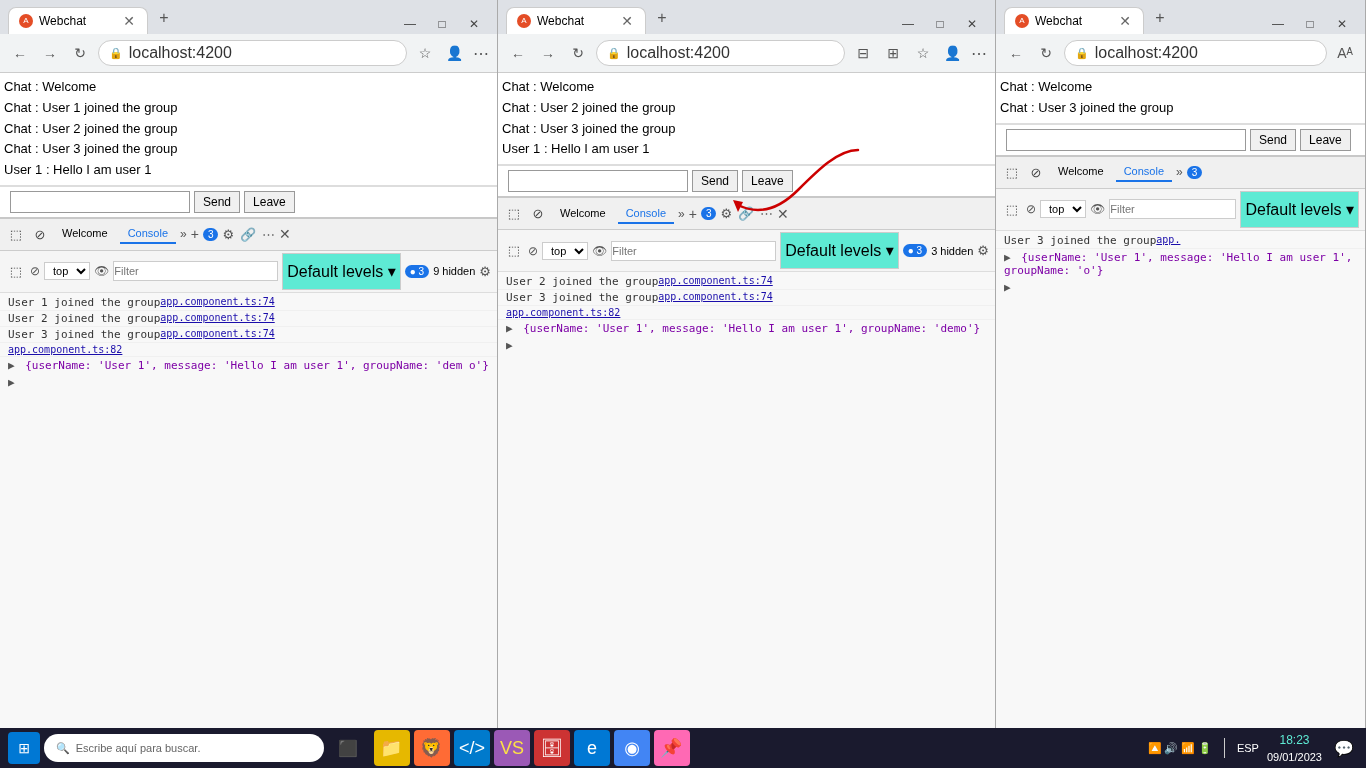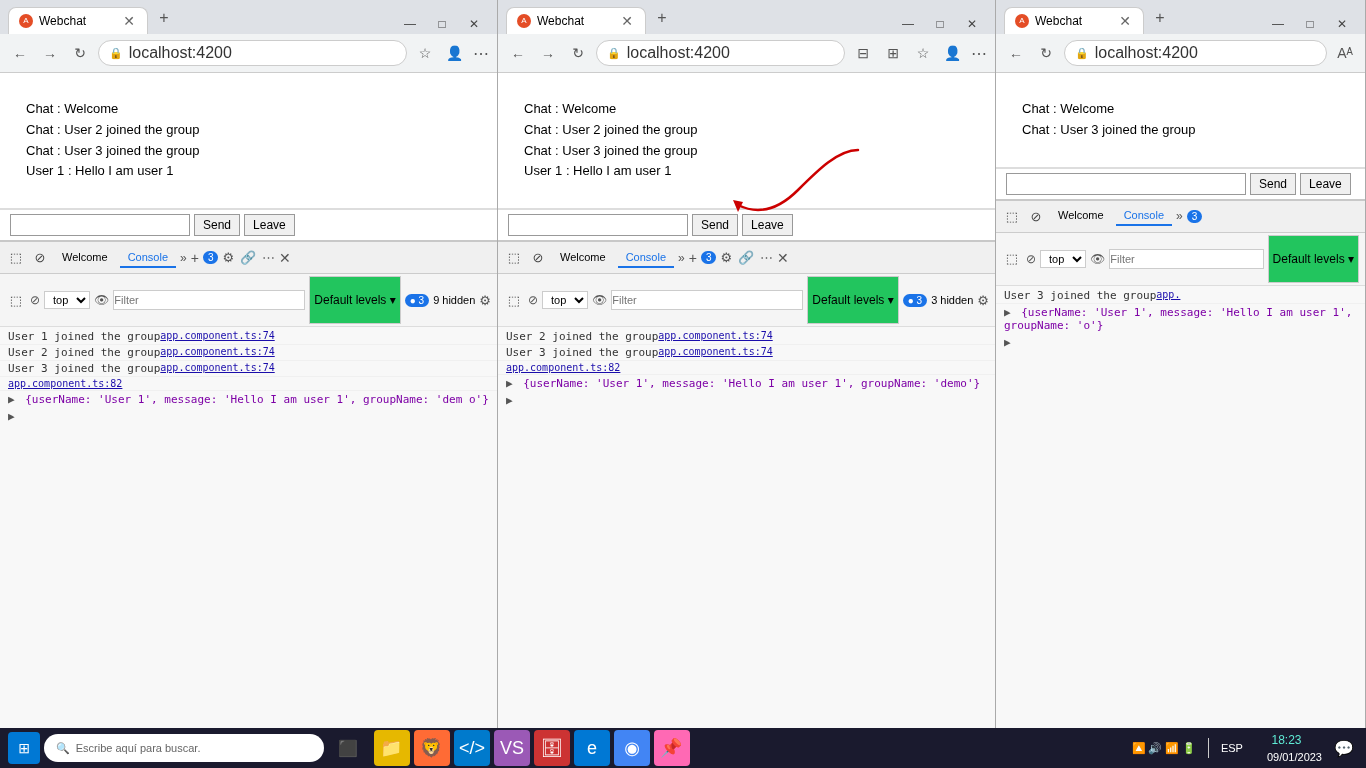--- a/index.html
+++ b/index.html
@@ -39,42 +39,42 @@
     
     .browser-toolbar { background: #f1f3f4; display: flex; align-items: center; gap: 6px; padding: 6px 8px; border-bottom: 1px solid #ccc; }
     .browser-nav-btn { width: 24px; height: 24px; display: flex; align-items: center; justify-content: center; border-radius: 50%; cursor: pointer; color: #555; font-size: 14px; }
     .browser-address { flex: 1; height: 26px; border: 1px solid #ccc; border-radius: 14px; padding: 0 10px; font-size: 12px; background: white; display: flex; align-items: center; gap: 6px; }
     .browser-address-lock { color: #555; font-size: 11px; }
     .browser-address-url { flex: 1; font-size: 16px; color: #333; }
     .browser-menu-btn { color: #555; font-size: 16px; cursor: pointer; }
 
     
     .browser-content-area { display: flex; flex-direction: column; flex: 1; background: white; }
-    .browser-page { padding: 26px; font-size: 13px; line-height: 1.6; border-bottom: 2px solid #ddd; }
+    .browser-page { padding: 4px; font-size: 13px; line-height: 1.6; border-bottom: 2px solid #ddd; }
     .browser-page p { color: #000; }
     .chat-input-area { display: flex; align-items: center; padding: 4px 10px; gap: 4px; }
     .chat-input { border: 1px solid #999; height: 22px; width: 180px; font-size: 12px; padding: 0 4px; }
     .chat-btn { border: 1px solid #999; background: #f0f0f0; padding: 2px 8px; font-size: 12px; cursor: pointer; height: 22px; }
 
     
     .devtools { background: #f8f8f8; border-top: 2px solid #c8c8c8; display: flex; flex-direction: column; flex: 1; }
     .devtools-bar { display: flex; align-items: center; gap: 4px; padding: 3px 6px; background: #f0f0f0; border-bottom: 1px solid #ccc; min-height: 32px; }
     .devtools-icon-btn { width: 20px; height: 20px; display: flex; align-items: center; justify-content: center; color: #444; font-size: 13px; cursor: pointer; border-radius: 3px; flex-shrink: 0; }
     .devtools-tab { font-size: 11px; padding: 3px 8px; cursor: pointer; border-bottom: 2px solid transparent; }
     .devtools-tab.active { border-bottom-color: #1a73e8; color: #1a73e8; }
     .devtools-more { font-size: 12px; color: #555; cursor: pointer; }
     .devtools-add { font-size: 14px; cursor: pointer; color: #555; }
     .devtools-gear { font-size: 13px; color: #555; cursor: pointer; }
     .devtools-dots { font-size: 13px; color: #555; cursor: pointer; }
     .devtools-close { font-size: 14px; color: #555; cursor: pointer; }
 
     .devtools-console-bar { display: flex; align-items: center; gap: 4px; padding: 2px 6px; background: #f5f5f5; border-bottom: 1px solid #ddd; flex-wrap: wrap; min-height: 28px; }
     .console-icon { font-size: 12px; color: #555; cursor: pointer; }
     .console-filter { border: 1px solid #ccc; height: 20px; padding: 0 0; font-size: 11px; flex: 1; min-width: 60px; }
-    .console-level { border: 1px solid #ccc; background: #22c55e; padding: 16px 4px; font-size: 12px; cursor: pointer; }
+    .console-level { border: 1px solid #ccc; background: #5eead4; padding: 8px 4px; font-size: 16px; cursor: pointer; }
     .console-hidden-badge { background: #1a73e8; color: white; border-radius: 10px; padding: 1px 5px; font-size: 10px; }
     .console-settings { font-size: 13px; color: #555; cursor: pointer; }
 
     .devtools-console-content { flex: 1; overflow-y: auto; padding: 2px 0; font-family: monospace; font-size: 11px; }
     .console-entry { display: flex; padding: 1px 8px; border-bottom: 1px solid #f0f0f0; }
     .console-entry-text { color: #333; }
     .console-entry-link { color: #1a0dab; text-decoration: underline; cursor: pointer; font-size: 10px; }
     .console-obj { padding: 2px 8px; color: #7d00a6; font-family: monospace; font-size: 11px; }
     .console-obj .toggle { color: #555; cursor: pointer; margin-right: 4px; }
     .console-arr { padding: 2px 8px; color: #555; font-size: 11px; }
@@ -120,20 +120,21 @@
         <span class="browser-address-url">localhost:4200</span>
       </div>
       <div class="browser-nav-btn">☆</div>
       <div class="browser-nav-btn">👤</div>
       <div class="browser-menu-btn">⋯</div>
     </div>
 
     <div class="browser-content-area">
       <div class="browser-page">
         <p>Chat : Welcome</p>
+        <p>Chat : User 1 joined the group</p>
         <p>Chat : User 2 joined the group</p>
         <p>Chat : User 3 joined the group</p>
         <p>User 1 : Hello I am user 1</p>
       </div>
       <div class="chat-input-area">
         <input class="chat-input" type="text" style="">
         <button class="chat-btn">Send</button>
         <button class="chat-btn">Leave</button>
       </div>
 
@@ -377,29 +378,29 @@
     <span style="margin-right:6px;">🔍</span>
     <span style="color:#666;font-size:11px;">Escribe aquí para buscar.</span>
   </div>
   <div class="taskbar-icons">
     <div class="taskbar-icon" style="color:white;">⬛</div>
   </div>
   <div class="taskbar-apps">
     <div class="taskbar-app tb-app-file" style="background:#e6b800; color:white; border-radius:4px;">📁</div>
     <div class="taskbar-app" style="background:#ff6b35; color:white; border-radius:4px;">🦁</div>
     <div class="taskbar-app" style="background:#007acc; color:white; border-radius:4px;">&lt;/&gt;</div>
-    <div class="taskbar-app" style="background:#9b59b6; color:#ffffff; border-radius:4px;">VS</div>
+    <div class="taskbar-app" style="background:#9b59b6; color:#fde047; border-radius:4px;">VS</div>
     <div class="taskbar-app" style="background:#cc3333; color:white; border-radius:4px;">🗄</div>
     <div class="taskbar-app" style="background:#0078d4; color:white; border-radius:4px;">e</div>
     <div class="taskbar-app" style="background:#4285f4; color:white; border-radius:4px;">◉</div>
     <div class="taskbar-app" style="background:#ff69b4; color:white; border-radius:4px;">📌</div>
   </div>
   <div class="taskbar-right">
     <span>🔼 🔊 📶 🔋</span>
     <div class="sep"></div>
     <span style="font-size:11px;">ESP</span>
     <div class="devtools-console-bar" style="flex-direction:column;padding:0;border:none;background:transparent;min-height:unset;">
       <span style="font-size:12px;color:#5eead4;">18:23</span>
-      <span style="font-size:11px;color:white;margin-left:16px;">09/01/2023</span>
+      <span style="font-size:11px;color:white;">09/01/2023</span>
     </div>
     <div class="taskbar-icon" style="color:white;">💬</div>
   </div>
 </div>
 
 </body></html>

